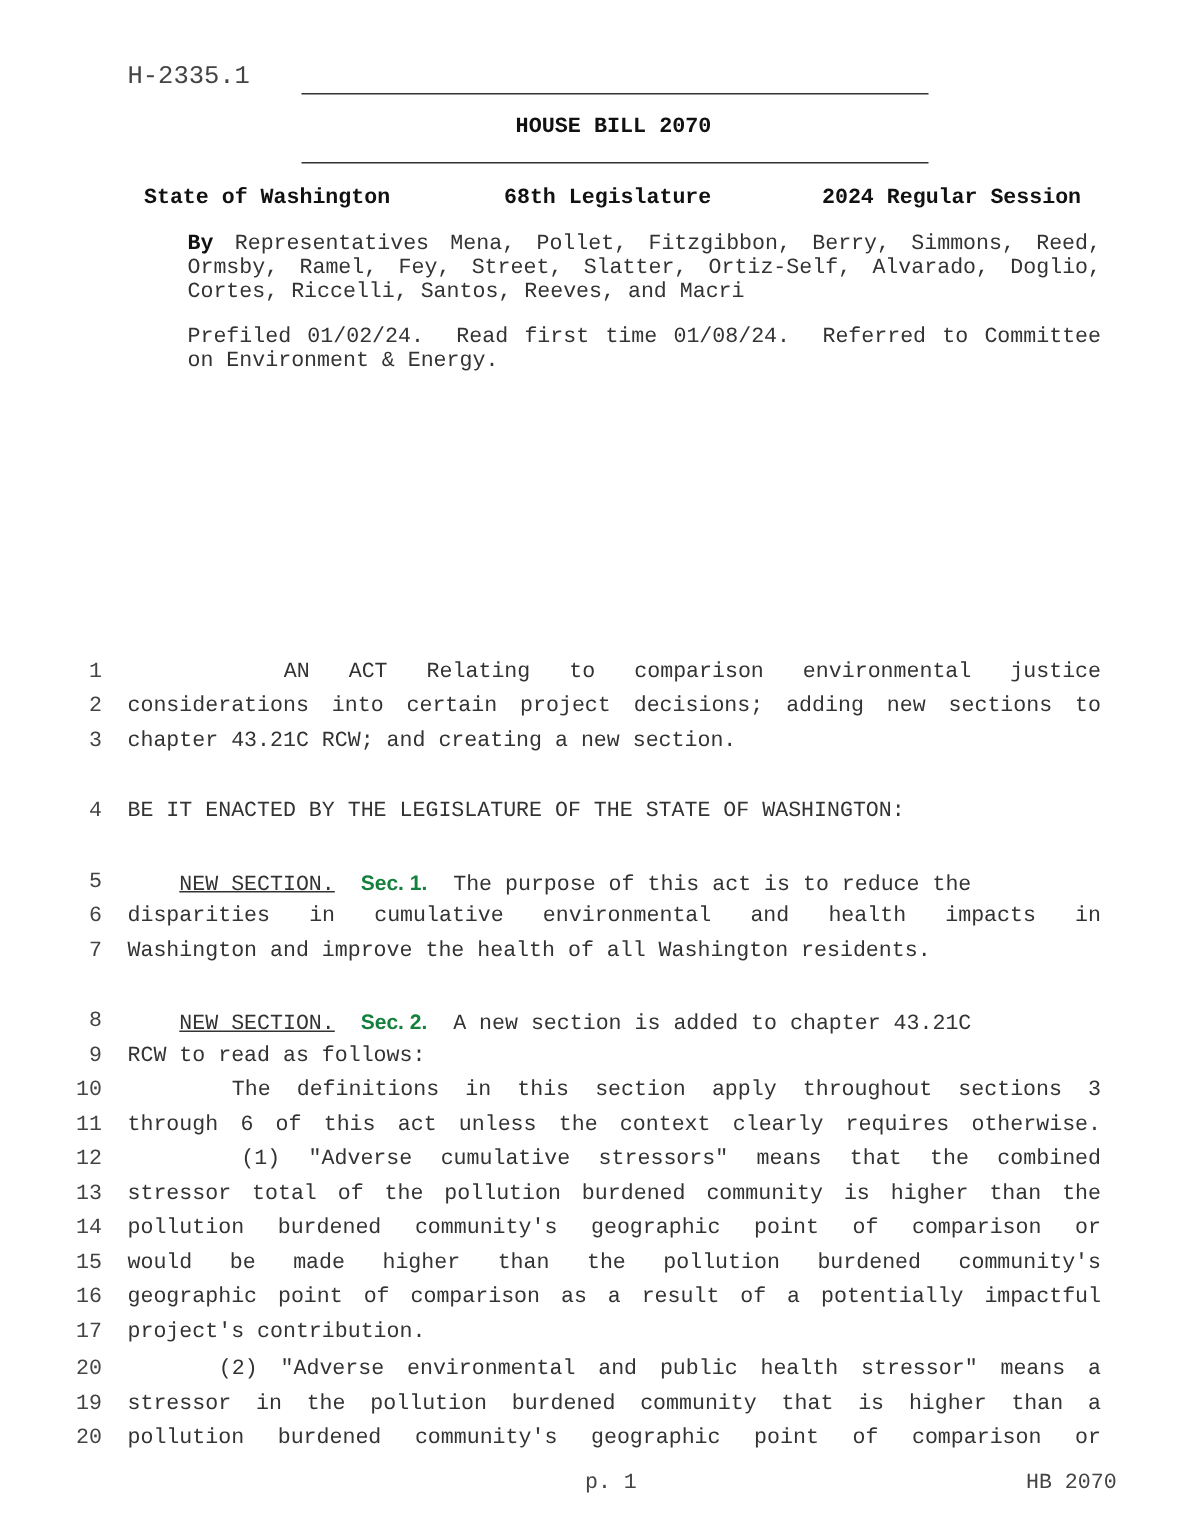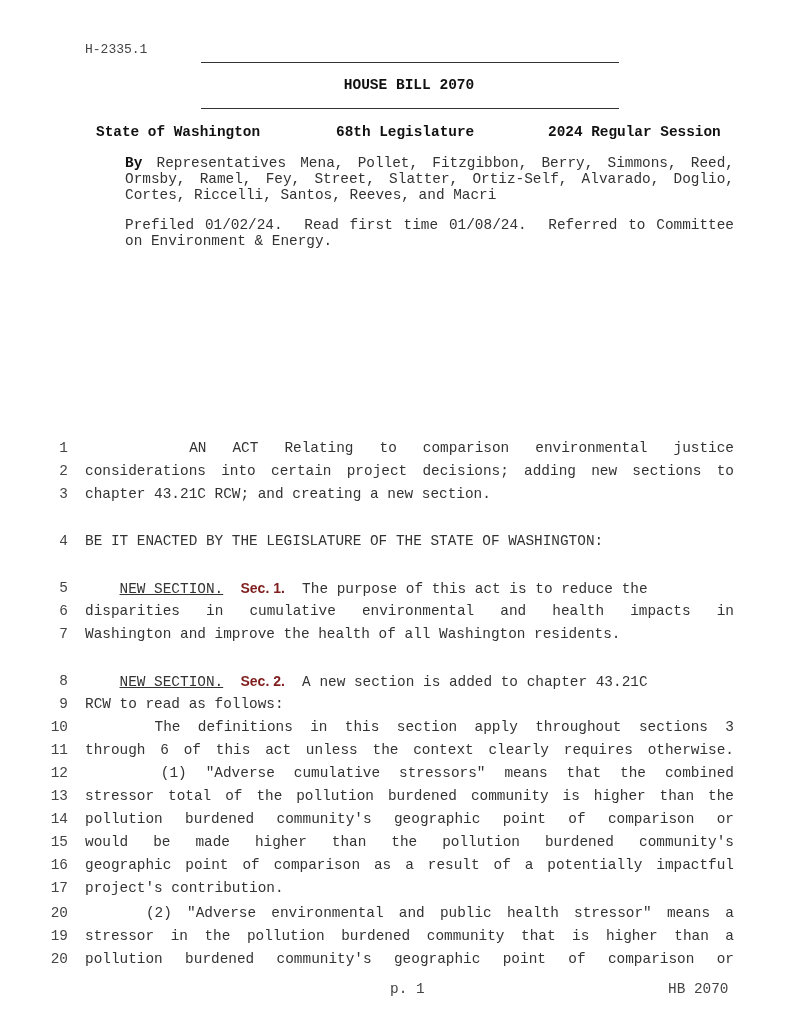--- a/index.html
+++ b/index.html
@@ -3,37 +3,37 @@
 <meta charset="utf-8">
 <style>
   html, body { margin: 0; padding: 0; background: #ffffff; }
   body {
     width: 791px; height: 1024px; position: relative; overflow: hidden;
     font-family: "Liberation Mono", "DejaVu Sans Mono", monospace;
     color: #333333; font-size: 14.4px;
   }
   .abs { position: absolute; white-space: pre; }
   .bold { font-weight: bold; color: #111; }
-  .docid { left: 85px; top: 42px; font-size: 13px; color: #444; }
+  .docid { left: 85px; top: 42px; font-size: 17px; color: #444; }
   .rule { position: absolute; left: 201px; width: 418px; height: 0; border-top: 1.3px solid #333; }
   .title { left: 0; width: 818px; text-align: center; top: 77px; font-weight: bold; font-size: 14.5px; color: #111; }
   .meta-row { position: absolute; left: 85px; top: 124px; width: 650px; font-weight: bold; color: #111; font-size: 14.4px; }
   .meta-row span { position: absolute; top: 0; white-space: pre; }
   .para { position: absolute; left: 85px; width: 649px; line-height: 16px; font-size: 14.4px; color: #333; }
   .para .ln { display: block; white-space: pre; text-align: justify; text-align-last: justify; margin-left: 40px; }
   .para .ln.last { text-align-last: left; }
   .numbered { position: absolute; left: 40px; width: 720px; }
   .row { position: absolute; left: 0; height: 23px; width: 720px; }
   .row .num { position: absolute; left: 0; width: 28px; text-align: right; color: #444; font-size: 14.4px; }
   .row .txt { position: absolute; left: 45px; width: 649px; white-space: pre; text-align: justify; text-align-last: justify; font-size: 14.4px; color: #333; }
   .row .txt.left { text-align-last: left; }
   .ul { text-decoration: underline; }
-  .secb { font-family: "Liberation Sans", "DejaVu Sans", sans-serif; font-weight: bold; color: #7f1d1d; font-size: 14px; }
+  .secb { font-family: "Liberation Sans", "DejaVu Sans", sans-serif; font-weight: bold; color: #15803d; font-size: 14px; }
   .footer-page { left: 390px; top: 981px; color: #444; }
-  .footer-bill { left: 668px; top: 981px; color: #444; }
+  .footer-bill { left: 684px; top: 981px; color: #444; }
 </style>
 </head>
 <body>
 
 <div class="abs docid">H-2335.1</div>
 <div class="rule" style="top:62px"></div>
 <div class="abs title">HOUSE BILL 2070</div>
 <div class="rule" style="top:108px"></div>
 
 <div class="meta-row">

